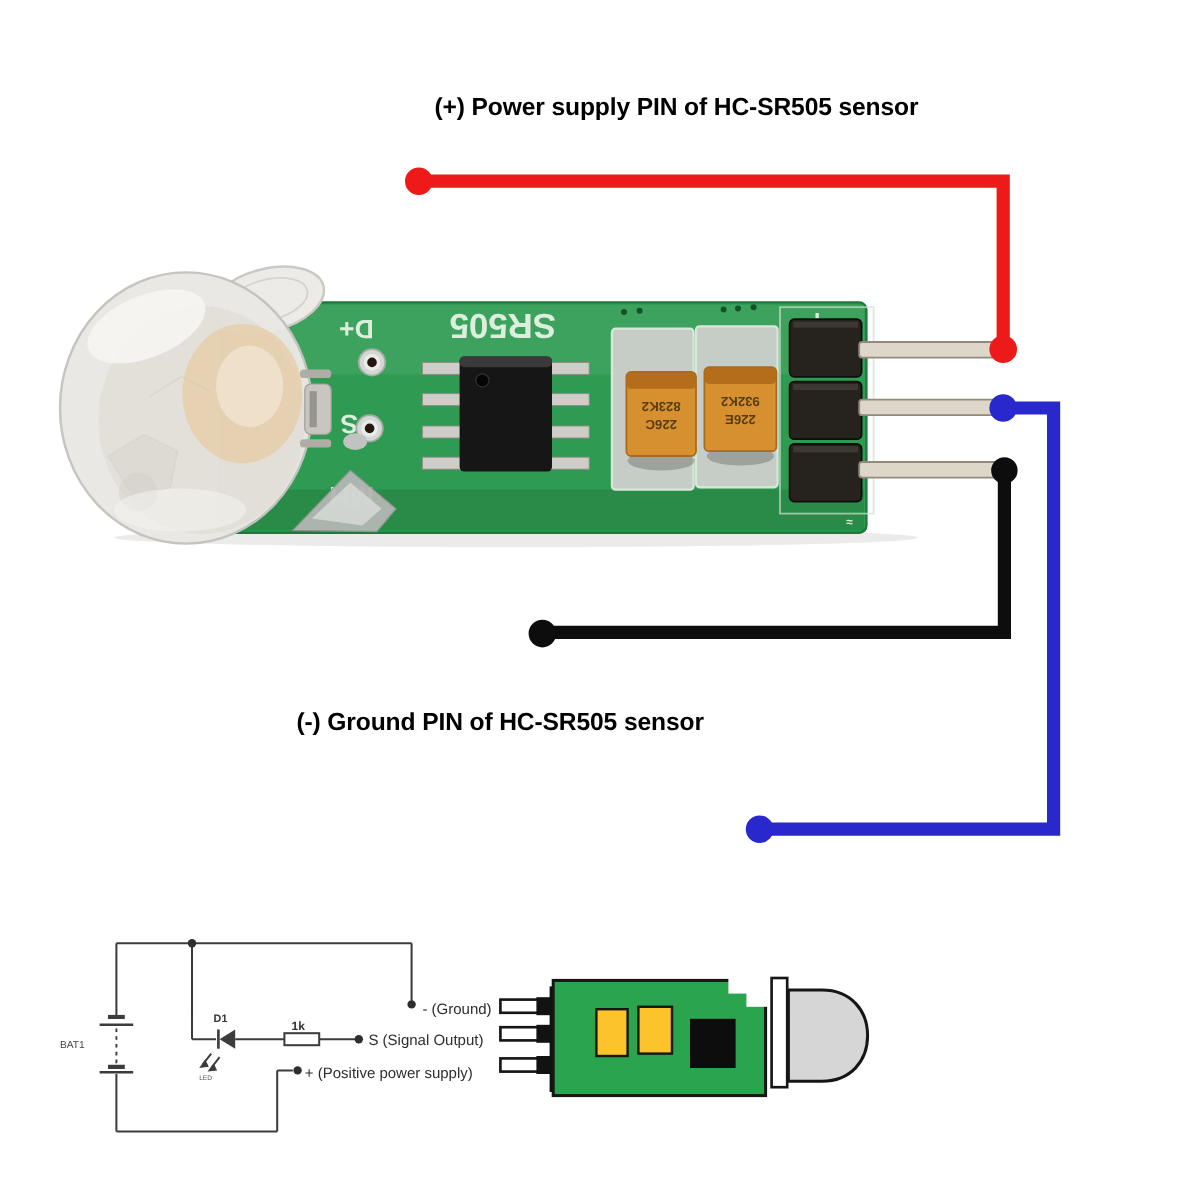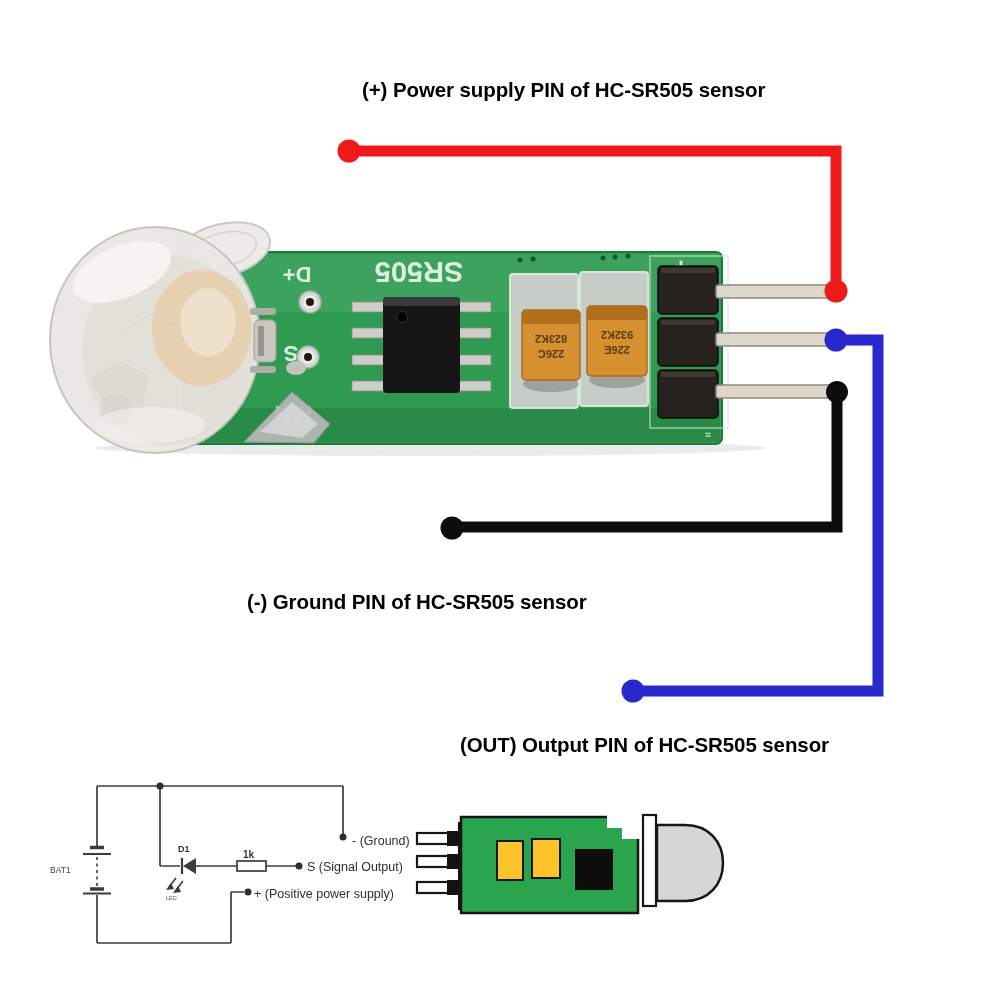--- a/index.html
+++ b/index.html
@@ -11,21 +11,20 @@
   .sch-text{font-size:12.5px;fill:#2e2e2e;}
   .silk{fill:#dceedc;font-weight:bold;}
 </style>
 </head>
 <body>
 
 <div id="canvas">
 
   <div class="big-label" style="left:362px;top:78px">(+) Power supply PIN of HC-SR505 sensor</div>
   <div class="big-label" style="left:247px;top:590px">(-) Ground PIN of HC-SR505 sensor</div>
-  <div class="big-label" style="left:460px;top:733px">(OUT) Output PIN of HC-SR505 sensor</div>
 
   <svg style="left:30px;top:210px" width="820" height="250" viewBox="0 0 820 250">
 
     <ellipse cx="400" cy="238" rx="335" ry="8" fill="#000" opacity="0.08"></ellipse>
 
     <g>
       <rect x="153" y="42" width="539" height="192" rx="6" stroke="#1c7a3c" stroke-width="2" fill="#2f9b52"></rect>
       <rect x="155" y="44" width="535" height="58" fill="#ffffff" opacity="0.07"></rect>
       <rect x="155" y="198" width="535" height="34" fill="#000000" opacity="0.10"></rect>
 

